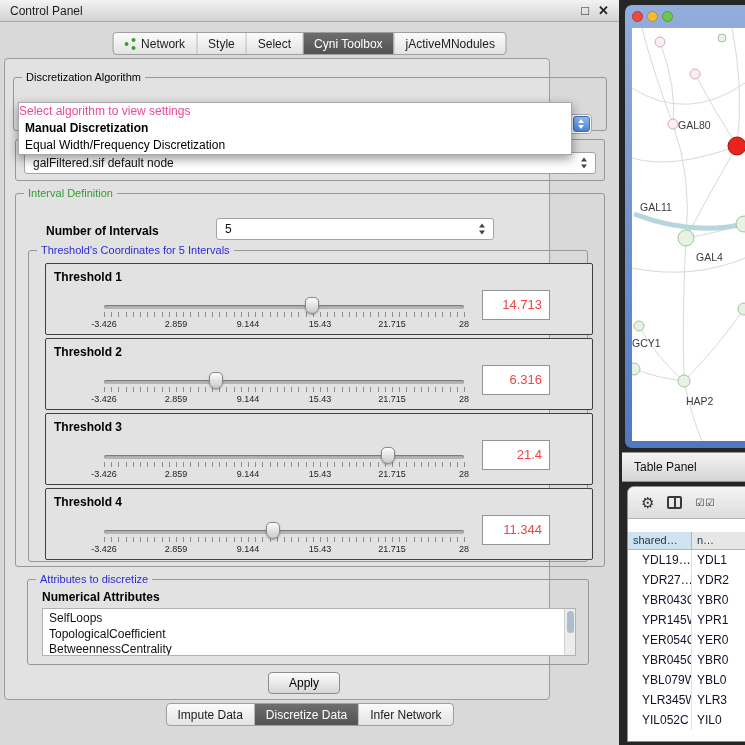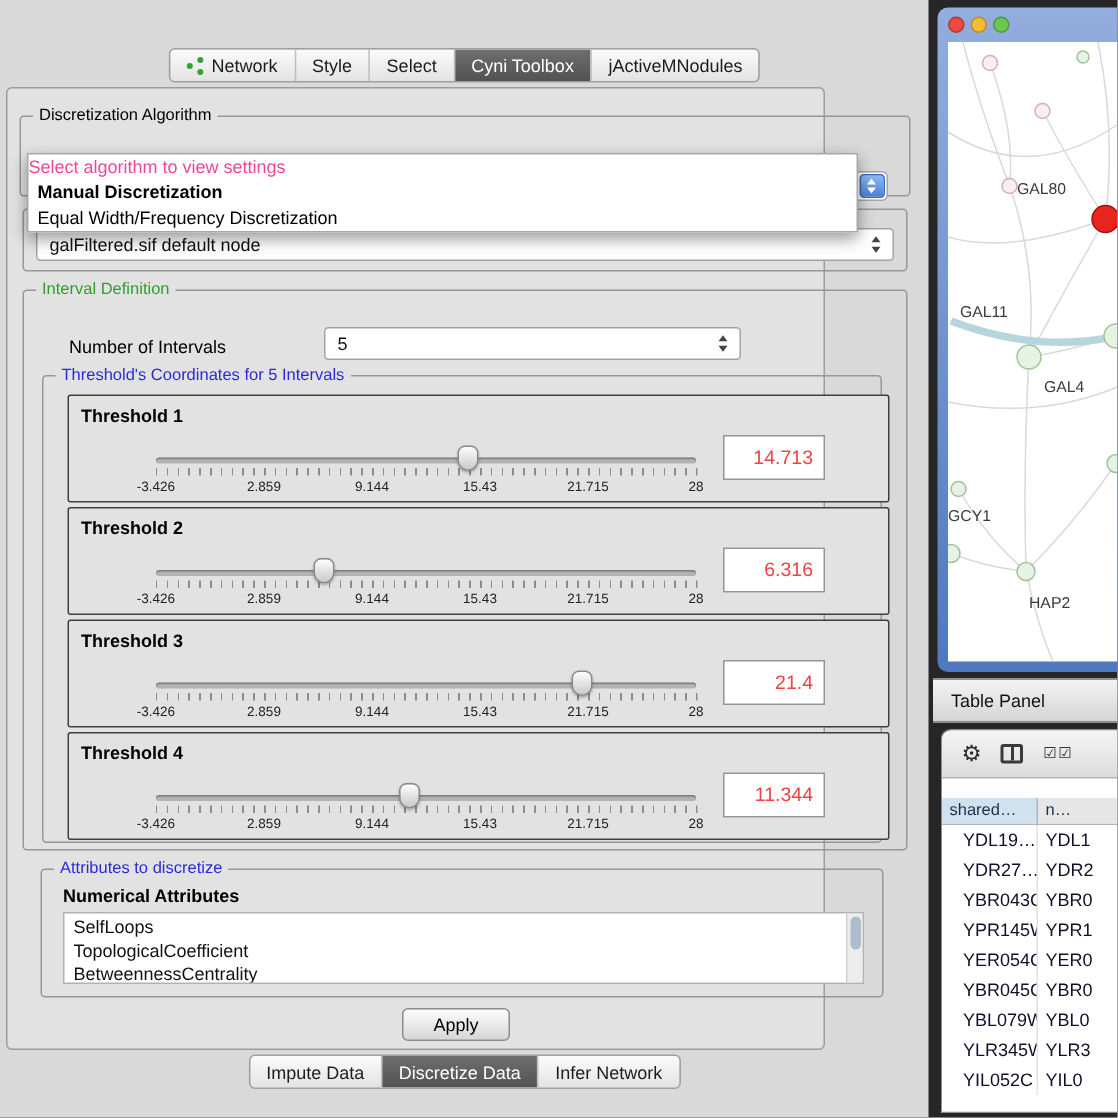--- a/index.html
+++ b/index.html
@@ -42,21 +42,21 @@
 
 .td-group{left:10px;top:80px;width:590px;height:42px}
 .combo{position:absolute;background:#fff;border:1px solid #a3a3a3;border-radius:3px;font-size:12px;color:#111;display:flex;align-items:center;padding-left:8px}
 .td-combo{left:8px;top:12px;width:572px;height:22px}
 .stepper{position:absolute;right:6px;top:50%;transform:translateY(-50%);width:9px;height:13px}
 .stepper::before{content:"";position:absolute;left:1px;top:1px;border-left:3.5px solid transparent;border-right:3.5px solid transparent;border-bottom:4px solid #444}
 .stepper::after{content:"";position:absolute;left:1px;bottom:1px;border-left:3.5px solid transparent;border-right:3.5px solid transparent;border-top:4px solid #444}
 
 
 .id-group{left:10px;top:134px;width:590px;height:374px}
-.noi-label{position:absolute;left:30px;top:30px;font-size:12px;font-weight:normal;color:#000}
+.noi-label{position:absolute;left:30px;top:30px;font-size:12px;font-weight:bold;color:#000}
 .noi-combo{left:200px;top:24px;width:278px;height:22px}
 .thr-group{position:absolute;left:12px;top:56px;width:560px;height:312px;border:1px solid #979797;border-radius:3px}
 .th-panel{position:absolute;left:16px;width:548px;height:72px;border:1px solid #404040;border-radius:2px;background:#e2e2e2}
 .th-label{position:absolute;left:8px;top:6px;font-size:12px;font-weight:bold;color:#000}
 .th-track{position:absolute;left:58px;top:41px;width:360px;height:4px;background:#b4b4b4;border-radius:2px;box-shadow:inset 0 1px 1px rgba(0,0,0,.35)}
 .th-ticks{position:absolute;left:58px;top:48px;width:361px;height:5px;background:repeating-linear-gradient(90deg,#8d8d8d 0 1px,transparent 1px 7.2px)}
 .th-thumb{position:absolute;top:33px;width:14px;height:17px;background:linear-gradient(#fdfdfd,#c9c9c9);border:1px solid #8a8a8a;border-radius:5px 5px 7px 7px;box-shadow:0 1px 2px rgba(0,0,0,.3);z-index:2}
 .th-ticklabel{position:absolute;top:55px;transform:translateX(-50%);font-size:9px;color:#222;white-space:nowrap}
 .th-value{position:absolute;left:436px;top:26px;width:68px;height:30px;background:#fff;border:1px solid #949494;font-size:13px;color:#ef4444;text-align:right;line-height:28px;padding-right:7px}
 
@@ -96,20 +96,27 @@
 .tw-header .hc2{flex:1;background:#e6e6e6;padding:2px 0 0 5px}
 .trow{display:flex;height:20px;font-size:12px;color:#101028}
 .tcell{line-height:20px;white-space:nowrap;overflow:hidden}
 .tcell.c1{width:64px;padding-left:14px;border-right:1px solid #e2e2e2}
 .tcell.c2{flex:1;padding-left:5px}
 </style>
 </head>
 <body>
 
 <div class="left-panel">
+  <div class="titlebar">
+    <span class="title">Control Panel</span>
+    <span class="win-btns">
+      <span>□</span>
+      <span>✕</span>
+    </span>
+  </div>
 
   <div class="tabbar">
       <div class="tab">
         <span class="net-ico"></span>
         <span>Network</span>
       </div>
       <div class="tab">
         <span>Style</span>
       </div>
       <div class="tab">

